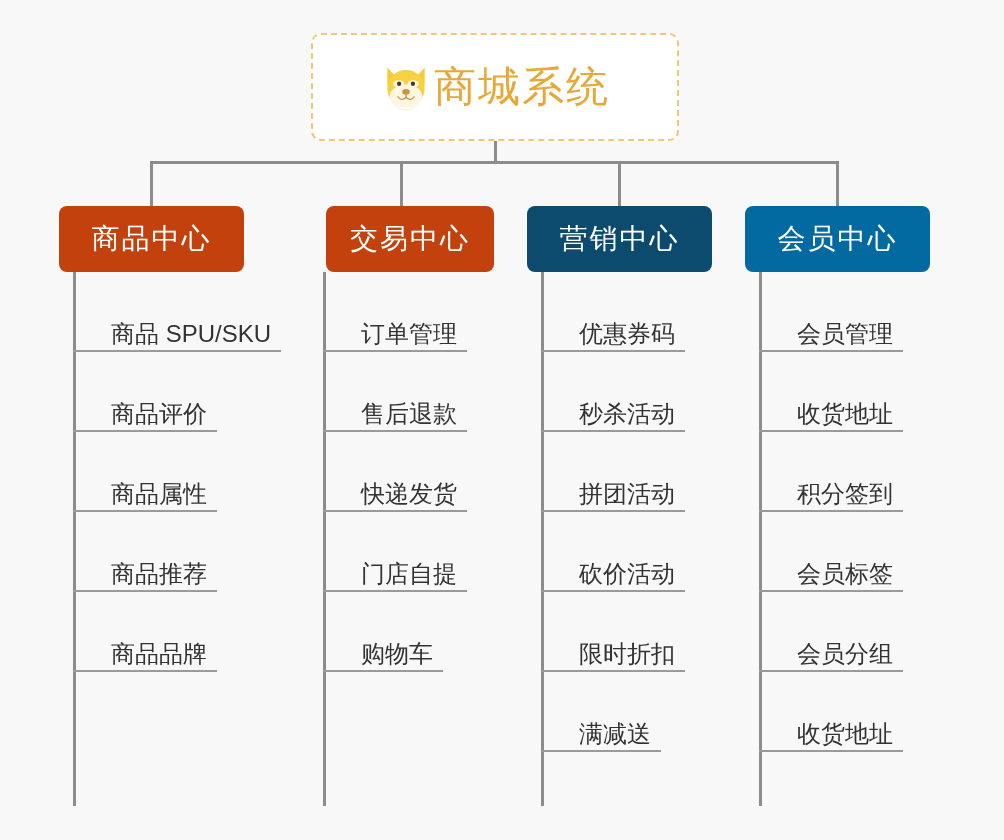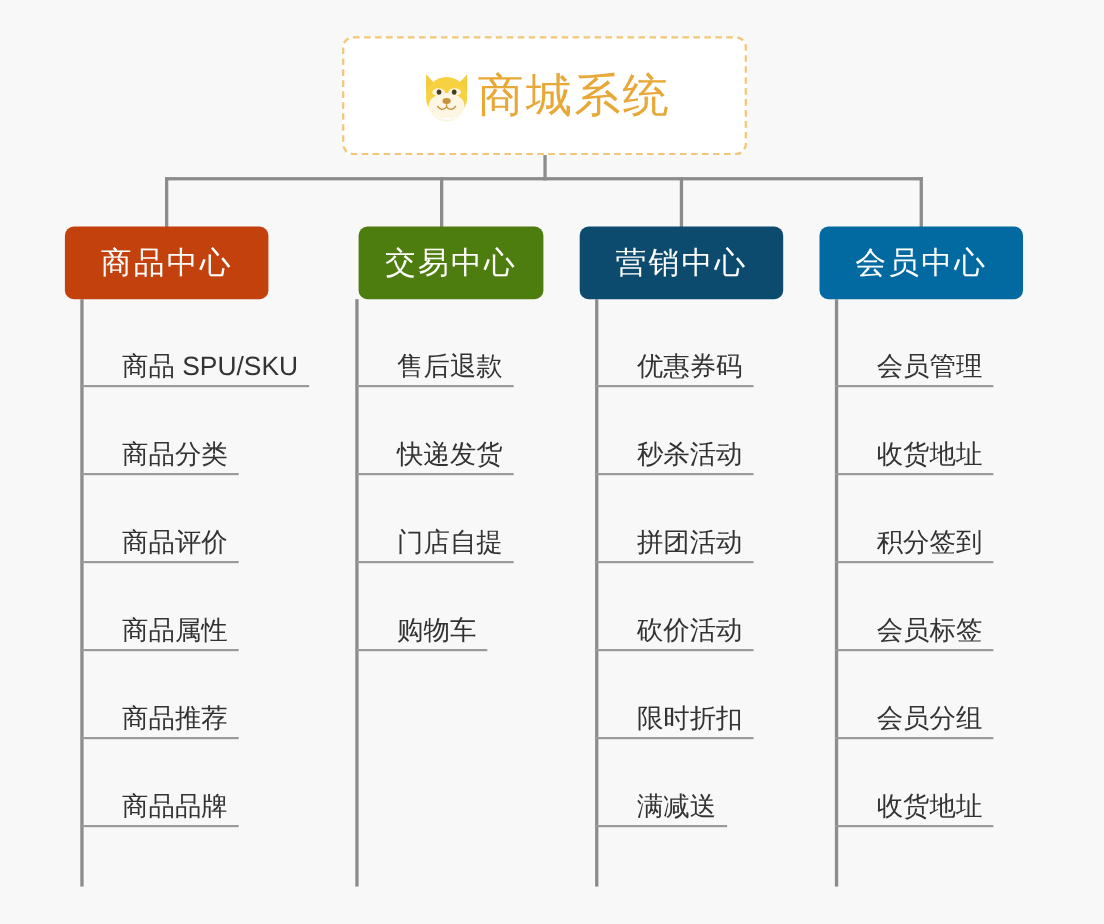--- a/index.html
+++ b/index.html
@@ -150,26 +150,20 @@
     <div class="col-body">
       <div class="trunk" style="background: rgb(140, 140, 140); height: 534px;"></div>
       <div class="leaf">
         <span class="leaf-inner">
           <span class="leaf-label">商品 SPU/SKU</span>
           <span class="leaf-underline" style="background: rgb(154, 154, 154);"></span>
         </span>
       </div>
       <div class="leaf">
         <span class="leaf-inner">
-          <span class="leaf-label">商品分类</span>
-          <span class="leaf-underline" style="background: rgb(154, 154, 154);"></span>
-        </span>
-      </div>
-      <div class="leaf">
-        <span class="leaf-inner">
           <span class="leaf-label">商品评价</span>
           <span class="leaf-underline" style="background: rgb(154, 154, 154);"></span>
         </span>
       </div>
       <div class="leaf">
         <span class="leaf-inner">
           <span class="leaf-label">商品属性</span>
           <span class="leaf-underline" style="background: rgb(154, 154, 154);"></span>
         </span>
       </div>
@@ -182,23 +176,29 @@
       <div class="leaf">
         <span class="leaf-inner">
           <span class="leaf-label">商品品牌</span>
           <span class="leaf-underline" style="background: rgb(154, 154, 154);"></span>
         </span>
       </div>
     </div>
   </div>
 
   <div class="column" style="left:309px; width:185px;">
-    <div class="col-header" style="background: #4d7c0f; margin-left: 17px;">交易中心</div>
+    <div class="col-header" style="background: #c2410c; margin-left: 17px;">交易中心</div>
     <div class="col-body">
       <div class="trunk" style="background: rgb(140, 140, 140); height: 534px;"></div>
+      <div class="leaf">
+        <span class="leaf-inner">
+          <span class="leaf-label">订单管理</span>
+          <span class="leaf-underline" style="background: rgb(154, 154, 154);"></span>
+        </span>
+      </div>
       <div class="leaf">
         <span class="leaf-inner">
           <span class="leaf-label">售后退款</span>
           <span class="leaf-underline" style="background: rgb(154, 154, 154);"></span>
         </span>
       </div>
       <div class="leaf">
         <span class="leaf-inner">
           <span class="leaf-label">快递发货</span>
           <span class="leaf-underline" style="background: rgb(154, 154, 154);"></span>

